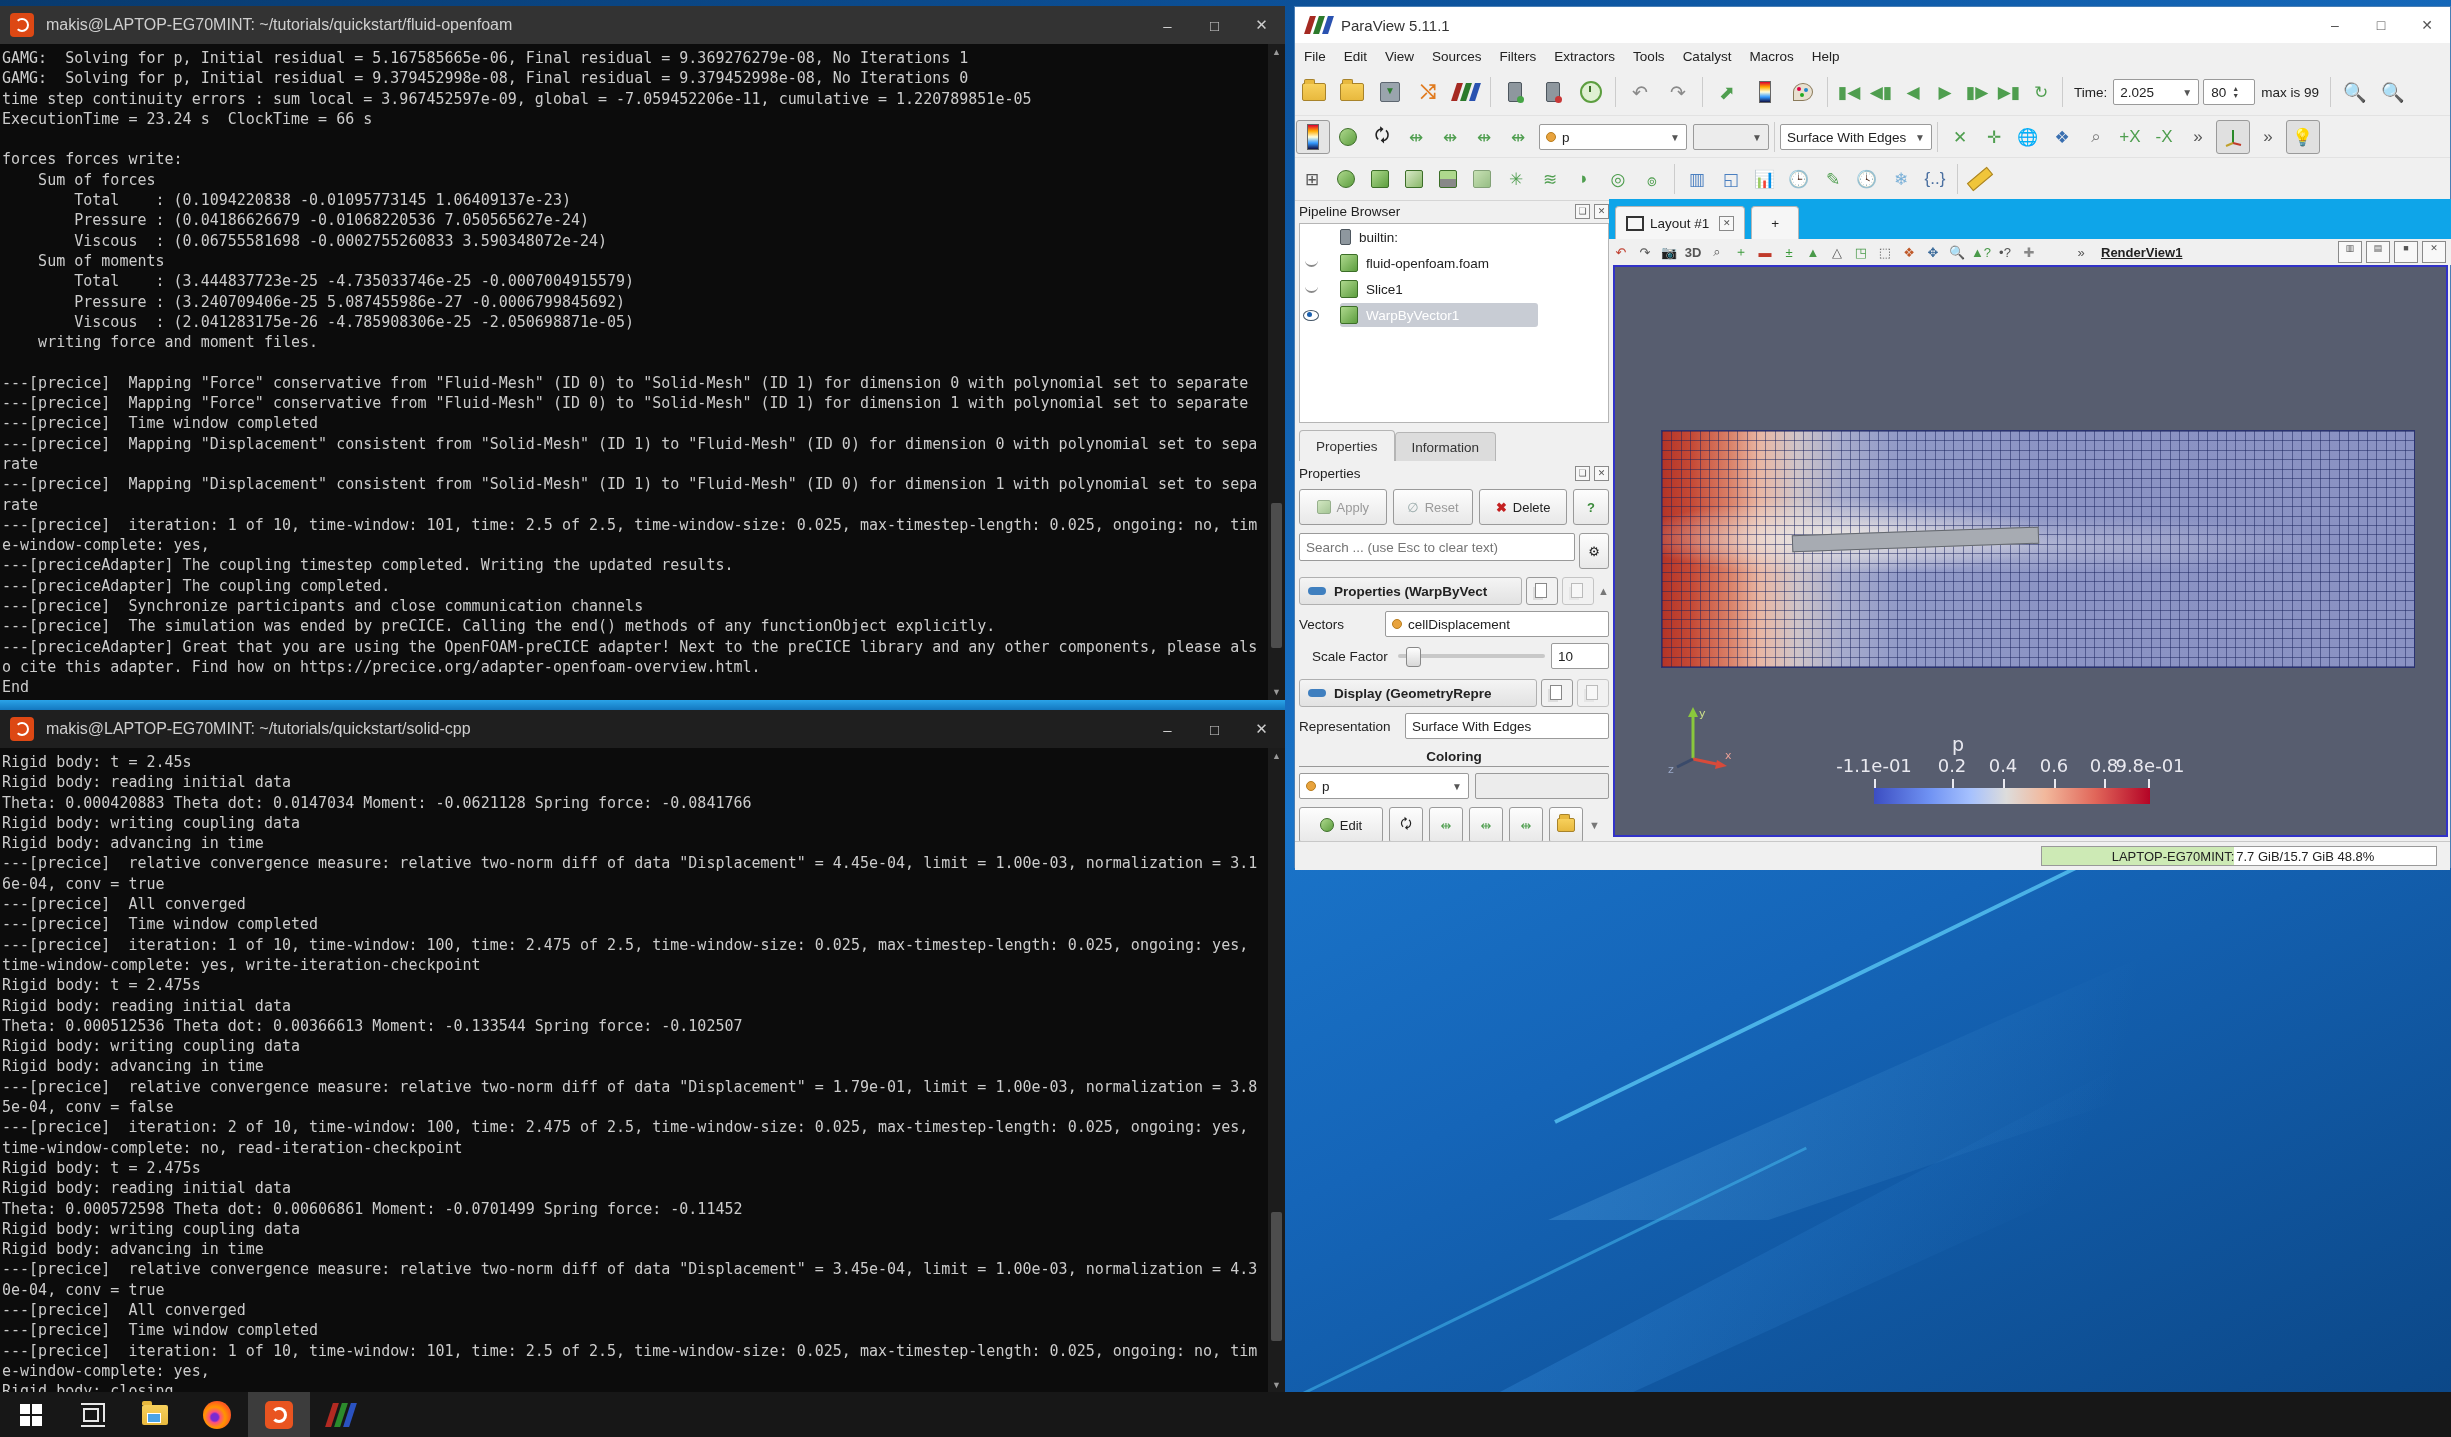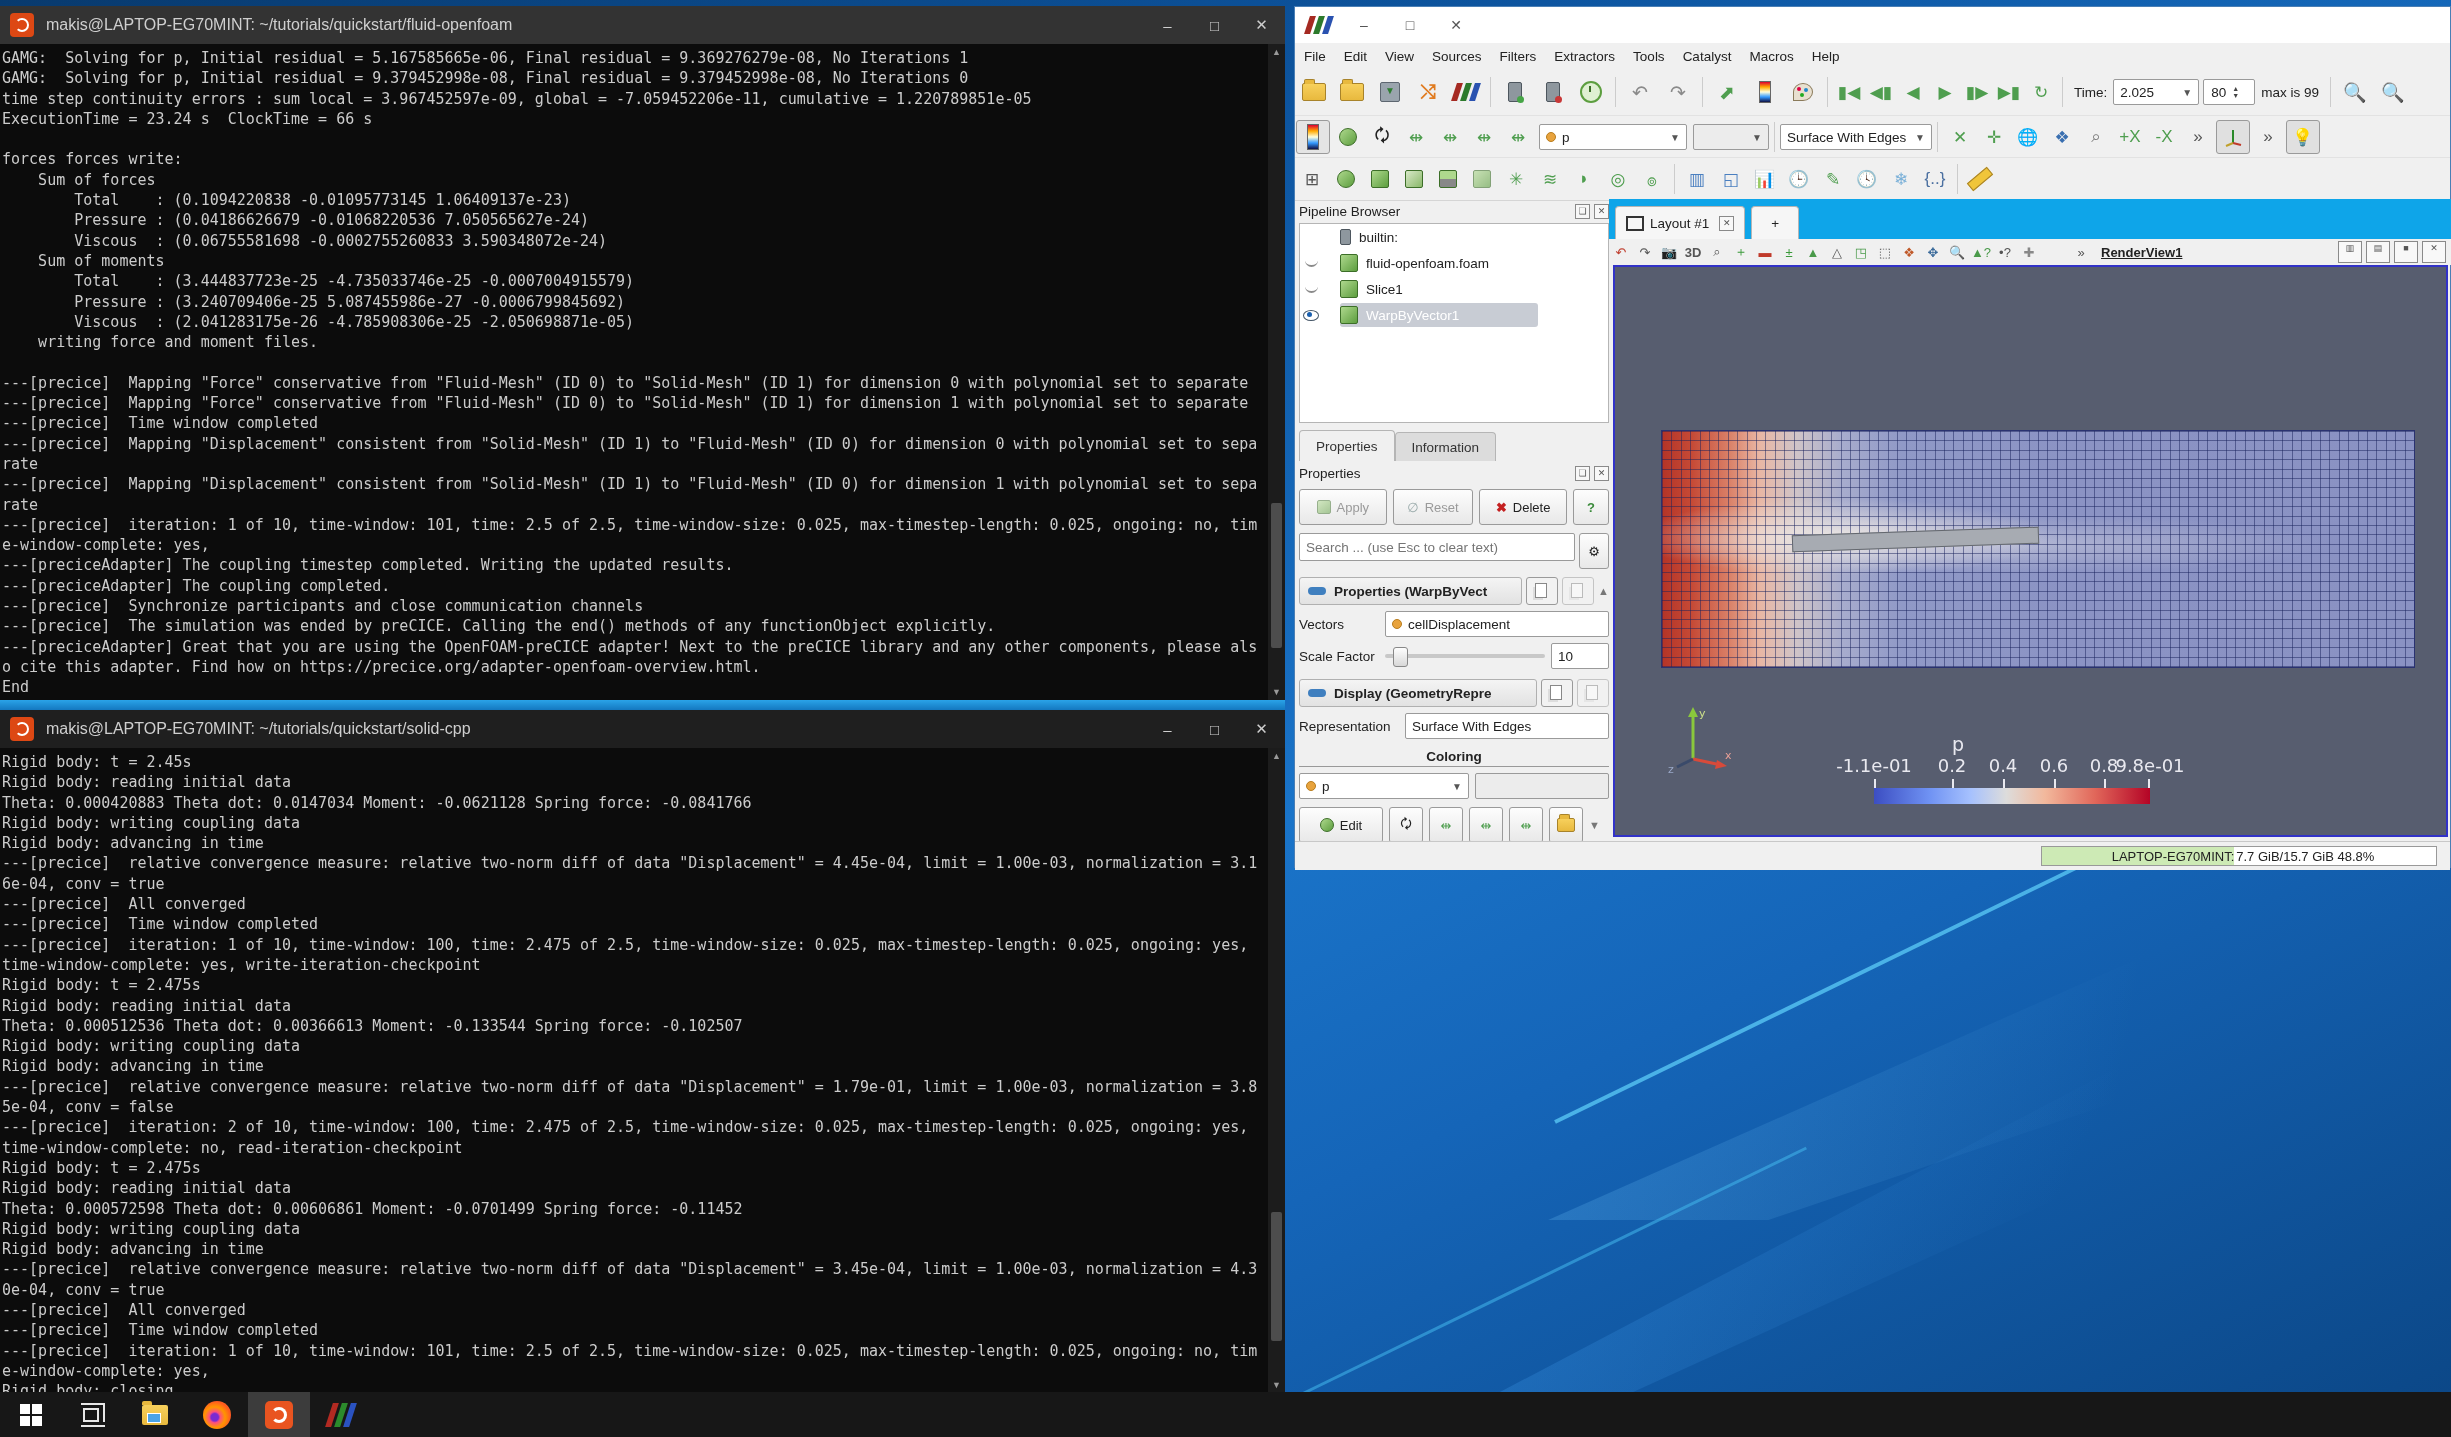--- a/index.html
+++ b/index.html
@@ -307,20 +307,21 @@
 </div>
 
 <div class="pv">
 
   <div class="pv-titlebar">
     <span class="pv-logo">
         <i></i>
         <i></i>
         <i></i>
       </span>
+    <span class="pv-title">ParaView 5.11.1</span>
     <span class="pv-winbtn">–</span>
     <span class="pv-winbtn">□</span>
     <span class="pv-winbtn">✕</span>
   </div>
 
   <div class="pv-menubar">
     <span class="pv-menu">File</span>
     <span class="pv-menu">Edit</span>
     <span class="pv-menu">View</span>
     <span class="pv-menu">Sources</span>
@@ -558,21 +559,21 @@
       <span style="color:#777;font-size:11px;">▲</span>
     </div>
     <div class="formrow">
       <span style="width:80px;">Vectors</span>
       <span class="combo" style="flex:1;">
         <span class="dot"></span>
           <span>cellDisplacement</span>
       </span>
     </div>
     <div class="formrow">
-      <span style="width:80px;">Scale Factor</span>
+      <span style="width:80px;margin-left:13px;">Scale Factor</span>
       <span class="slider">
           <span class="knob"></span>
         </span>
       <span class="inputbox" style="width:58px;">10</span>
     </div>
     <div style="display:flex;gap:4px;margin-top:10px;align-items:center;">
       <span class="sect" style="flex:1;">
         <span class="bluedash"></span>
         <span>Display (GeometryRepre</span>
       </span>

